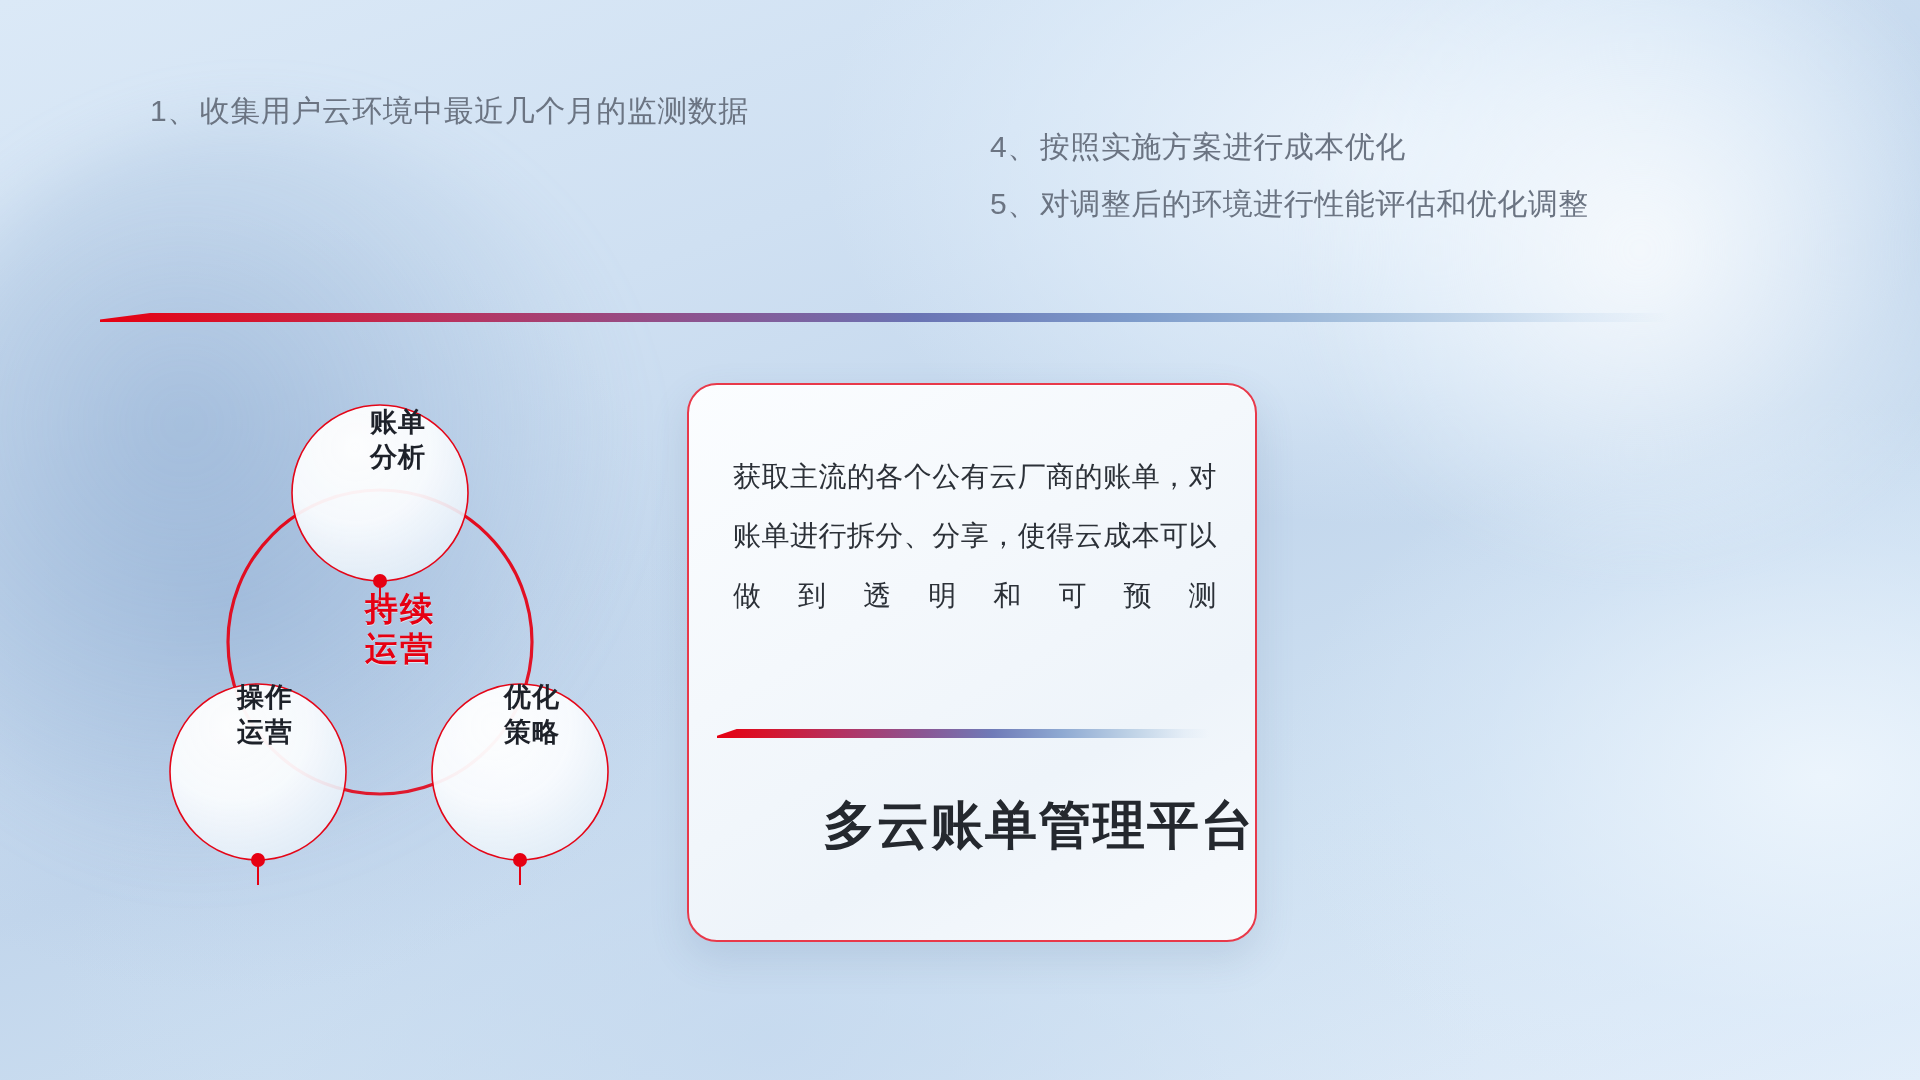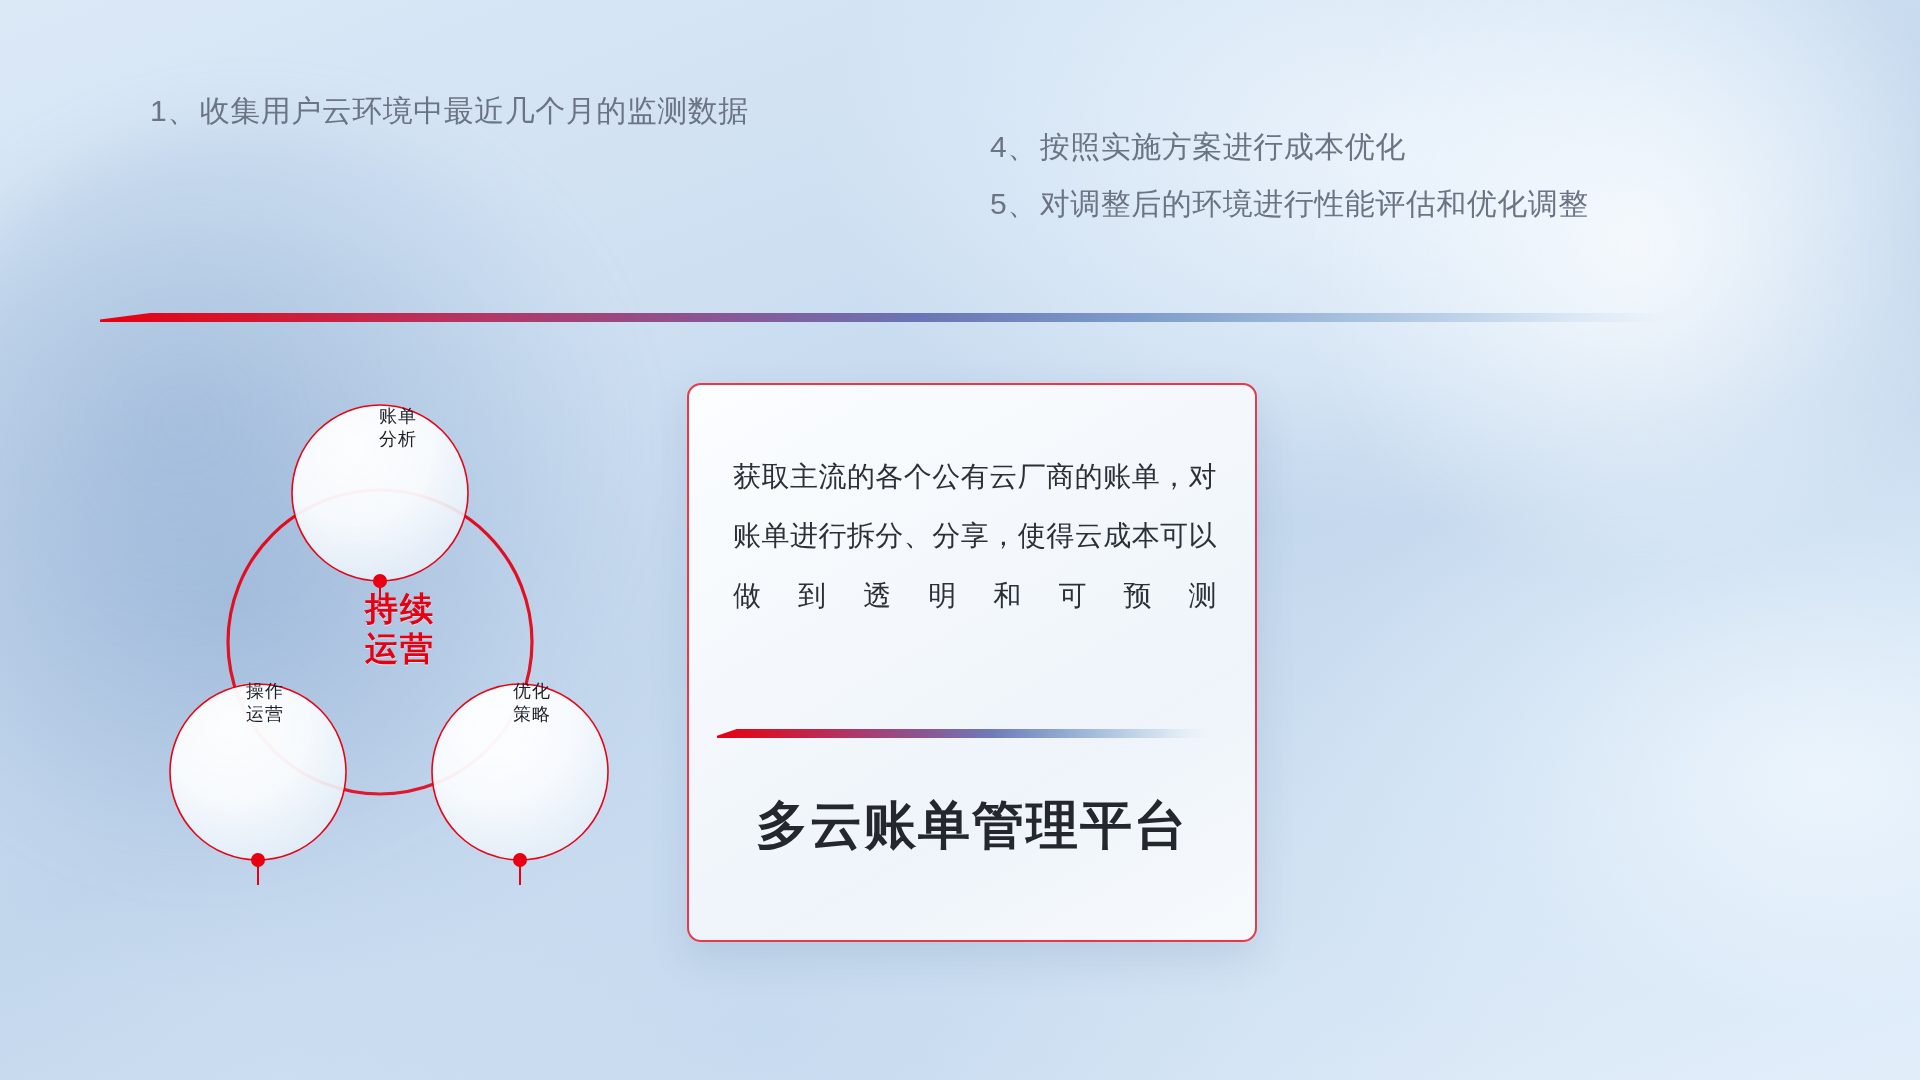--- a/index.html
+++ b/index.html
@@ -93,22 +93,22 @@
     left: 100px;
     top: 345px;
     width: 560px;
     height: 590px;
     z-index: 6;
   }
   .venn svg { display: block; }
   .venn .bubble-label {
     position: absolute;
     text-align: center;
-    font-size: 18px;
-    font-weight: 400;
+    font-size: 27px;
+    font-weight: 700;
     color: #1d2129;
     line-height: 1.28;
     letter-spacing: 1px;
     pointer-events: none;
   }
   .venn .center-label {
     position: absolute;
     text-align: center;
     font-size: 33px;
     font-weight: 700;
@@ -123,21 +123,21 @@
   #lbl-center { left: 200px; top: 205px; width: 200px; }
   #lbl-left   { left: 85px;  top: 335px; width: 160px; }
   #lbl-right  { left: 352px; top: 335px; width: 160px; }
 
   
   .card {
     position: absolute;
     top: 383px;
     width: 566px;
     height: 555px;
-    border-radius: 14px;
+    border-radius: 30px;
     border: 2px solid #e8394a;
     background: linear-gradient(150deg, #fbfdff 0%, #f4f8fc 38%, #eef4fa 68%, #f7fafd 100%);
     box-shadow: 0 16px 38px rgba(80,110,150,0.16), inset 0 1px 0 rgba(255,255,255,0.85);
     z-index: 6;
     overflow: hidden;
   }
   #card-1 { left: 687px; }
   #card-2 { left: 1300px; }
 
   .card-body {
@@ -171,21 +171,21 @@
         #e60012 0%, #d6142c 10%, #b23364 26%, #8a5694 42%,
         #6f7bb8 56%, #8ea9d2 70%, #bed2e6 84%, rgba(214,228,242,0.4) 95%, rgba(220,232,244,0) 100%);
     clip-path: polygon(0% 75%, 4% 0%, 100% 0%, 100% 100%, 0% 100%);
   }
 
   .card-title {
     position: absolute;
     left: 0;
     right: 0;
     top: 406px;
-    text-align: center;
+    text-align: right;
     font-size: 52px;
     font-weight: 700;
     color: #24282e;
     letter-spacing: 2px;
   }
   #card-2 .card-title { letter-spacing: 3px; }
 </style>
 </head>
 <body>
 

